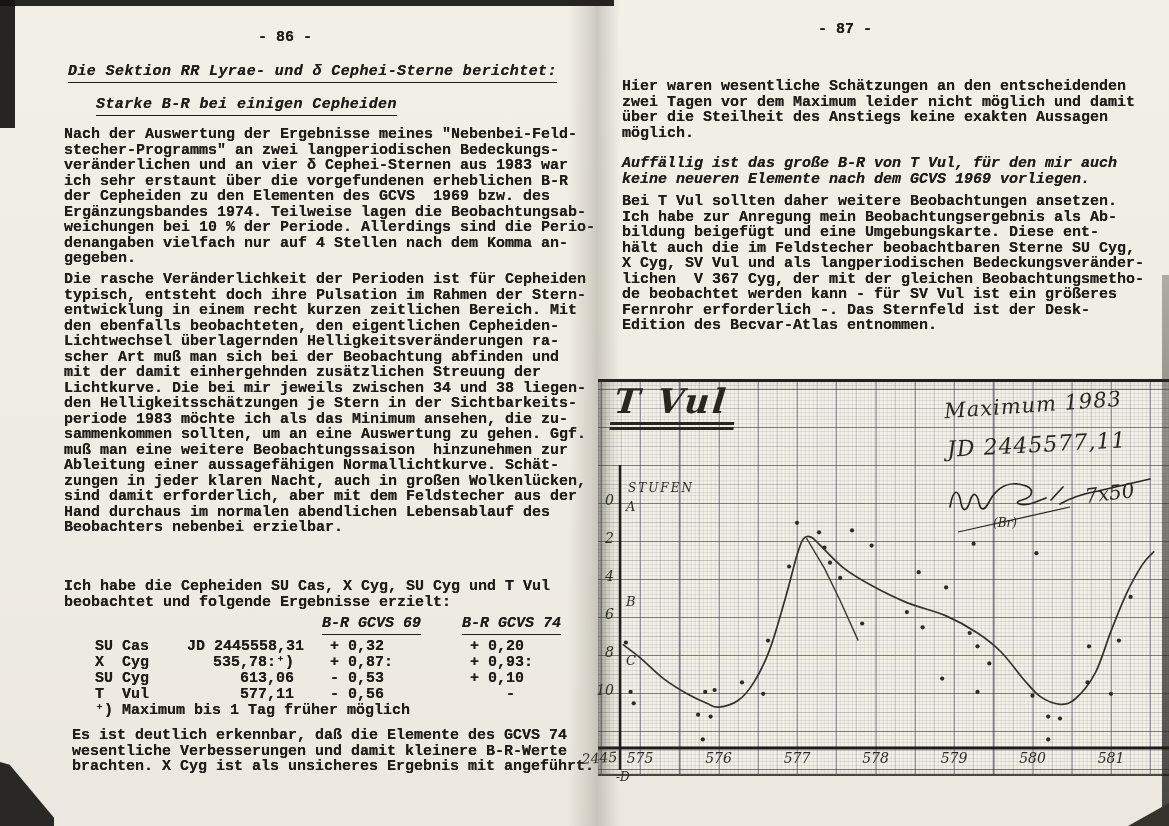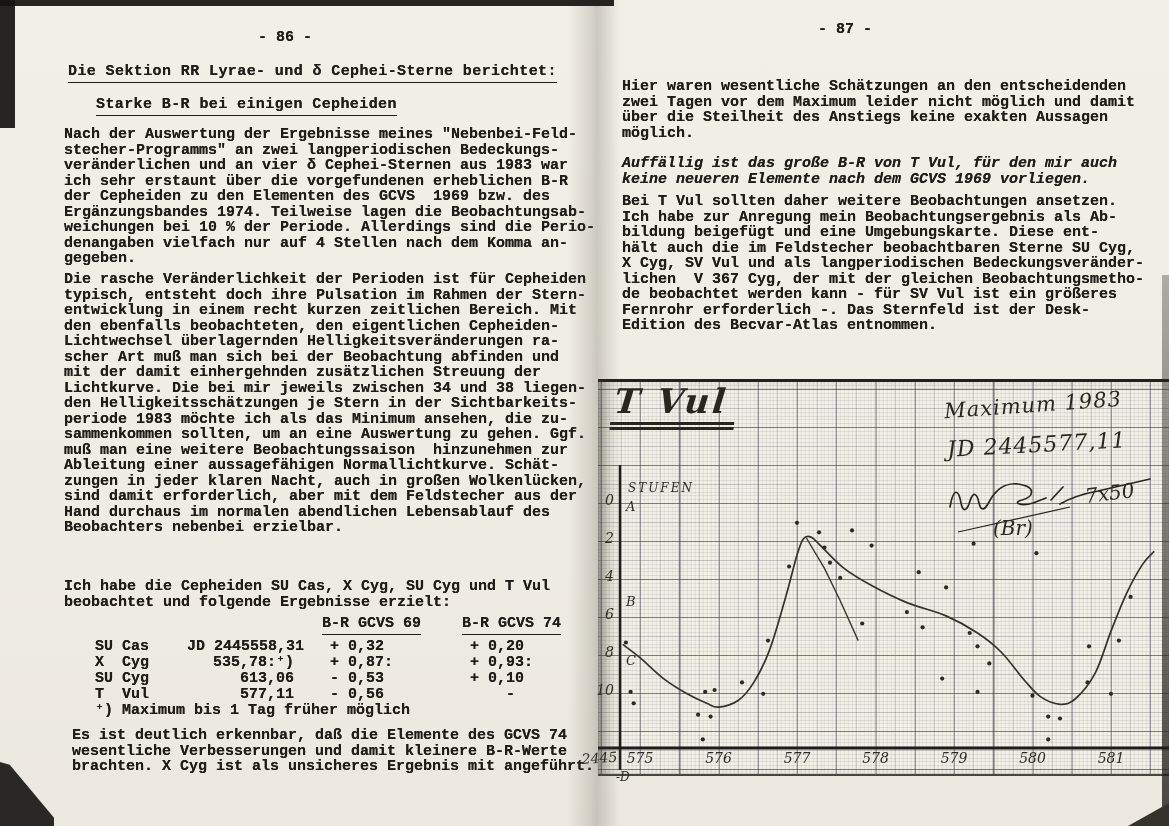--- a/index.html
+++ b/index.html
@@ -12,21 +12,21 @@
     position:absolute;inset:0;
     background:linear-gradient(180deg,#f2efe7 0%,#efece3 60%,#ece8df 100%);
   }
   
   .tw{
     position:absolute;white-space:pre;
     font:600 15px/15.5px "Liberation Mono",monospace;
     color:#201d19;
     text-shadow:0 0 .45px rgba(25,22,18,.85);
   }
-  .u{border-bottom:1.6px solid #201d19;padding-bottom:2px;display:inline-block;}
+  .u{border-bottom:1.6px solid #201d19;padding-bottom:2px;display:inline-block;font-style:italic;}
   .tc{position:absolute;white-space:pre;font:600 15px/16px "Liberation Mono",monospace;color:#201d19;text-shadow:0 0 .45px rgba(25,22,18,.85);}
   .tc.r{text-align:right;width:148px;}
 
   
   .gutter{
     position:absolute;left:568px;top:0;width:52px;height:826px;
     background:linear-gradient(to right,rgba(90,82,68,0) 0%,rgba(90,82,68,.18) 45%,rgba(70,64,52,.22) 55%,rgba(90,82,68,0) 100%);
     pointer-events:none;
   }
   .edge{position:absolute;background:#151310;}
@@ -56,21 +56,21 @@
   #chart-svg{position:absolute;left:0;top:0;overflow:visible;}
   .hand{position:absolute;font-family:"DejaVu Serif",serif;font-style:italic;color:#29261f;white-space:pre;}
   .hand-title{
     left:14px;top:2px;font-size:34px;font-weight:700;letter-spacing:3px;
     transform:skewX(-6deg);
     border-bottom:8px double #29261f;padding:0 8px 1px 2px;
   }
   .ann-max{left:346px;top:14px;font-size:21px;letter-spacing:1px;transform:rotate(-4deg);}
   .ann-jd{left:349px;top:53px;font-size:22px;letter-spacing:1px;transform:rotate(-3deg);}
   .ann-instr{left:487px;top:102px;font-size:20px;transform:rotate(-7deg);}
-  .ann-obs{left:395px;top:137px;font-size:20px;font-style:italic;}
+  .ann-obs{left:395px;top:137px;font-size:12px;font-style:italic;}
 </style>
 </head>
 <body>
 
 <div class="scan">
 
   <div>
     <div class="tw" style="left:258px;top:30px;">- 86 -</div>
     <div class="tw" style="left:68px;top:64px;letter-spacing:.4px;"><span class="u">Die Sektion RR Lyrae- und δ Cephei-Sterne berichtet:</span></div>
     <div class="tw" style="left:96px;top:97px;letter-spacing:.4px;"><span class="u">Starke B-R bei einigen Cepheiden</span></div>

